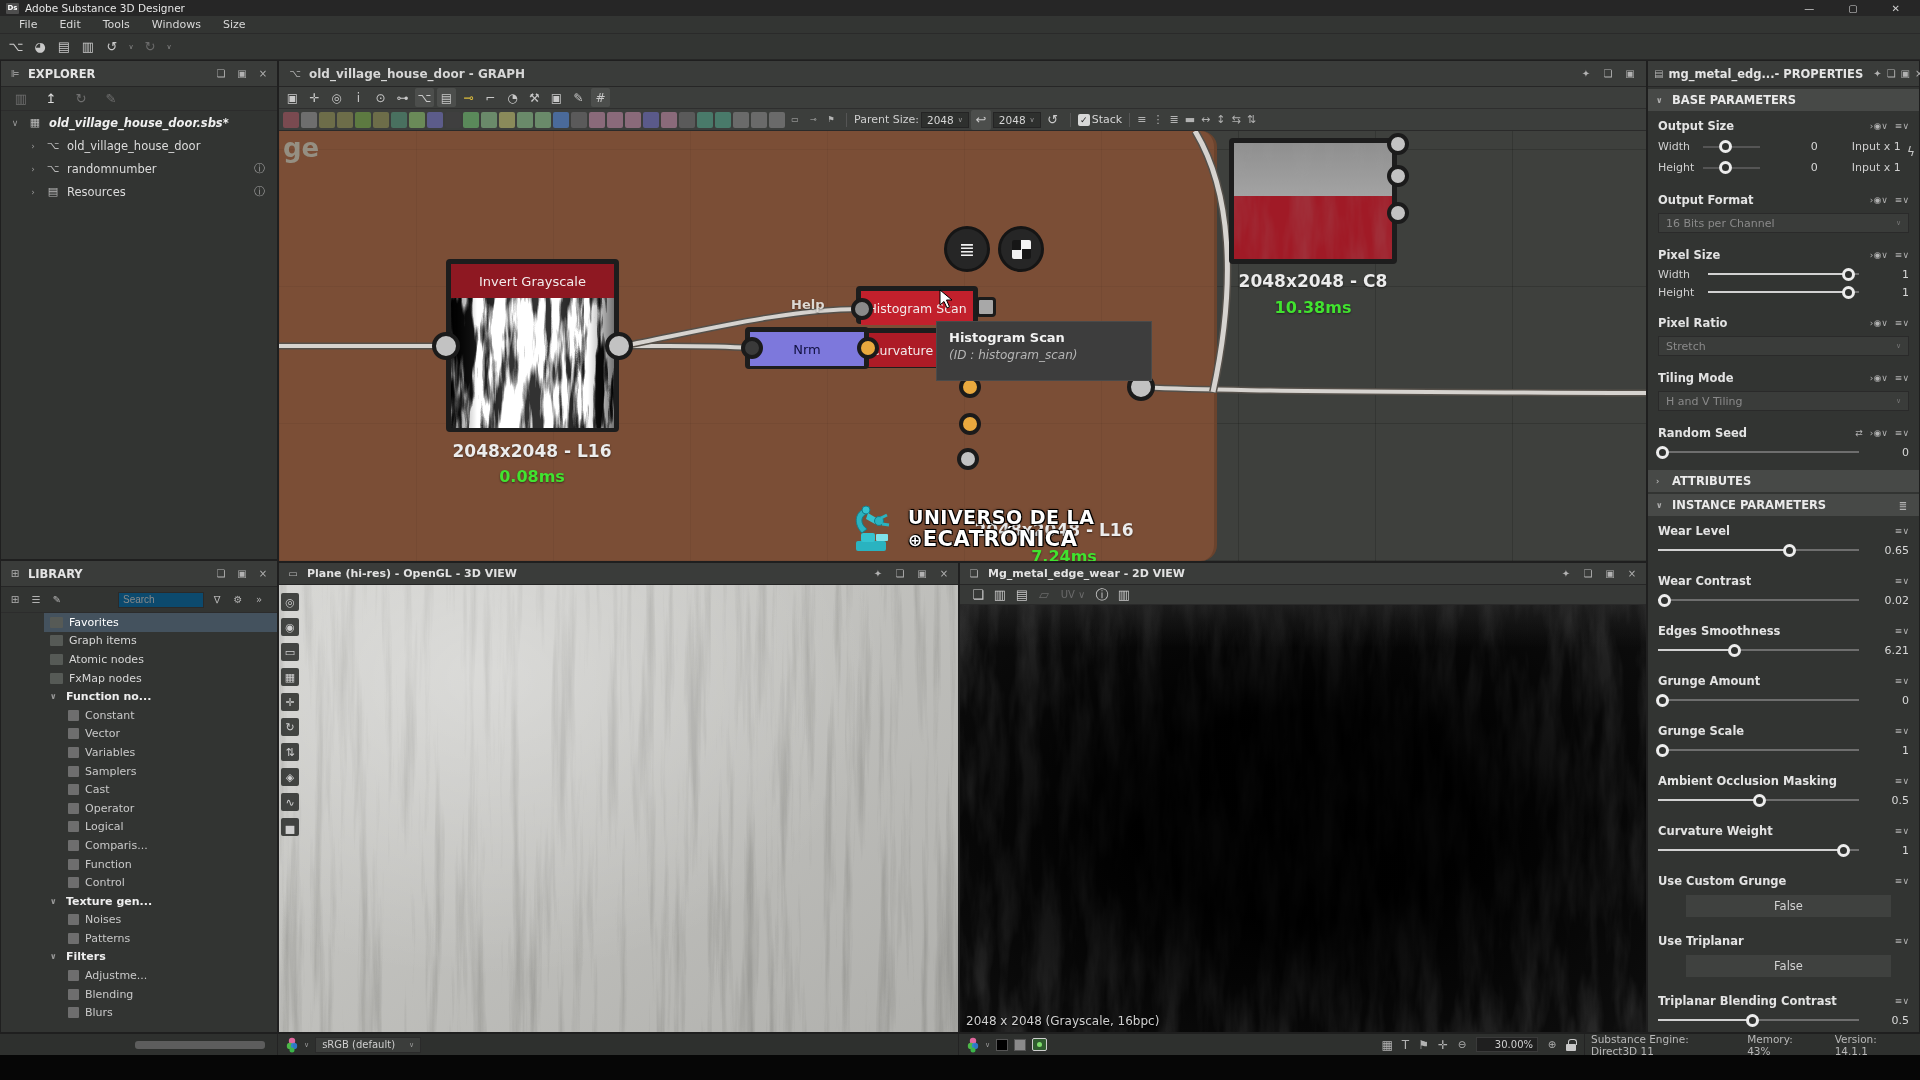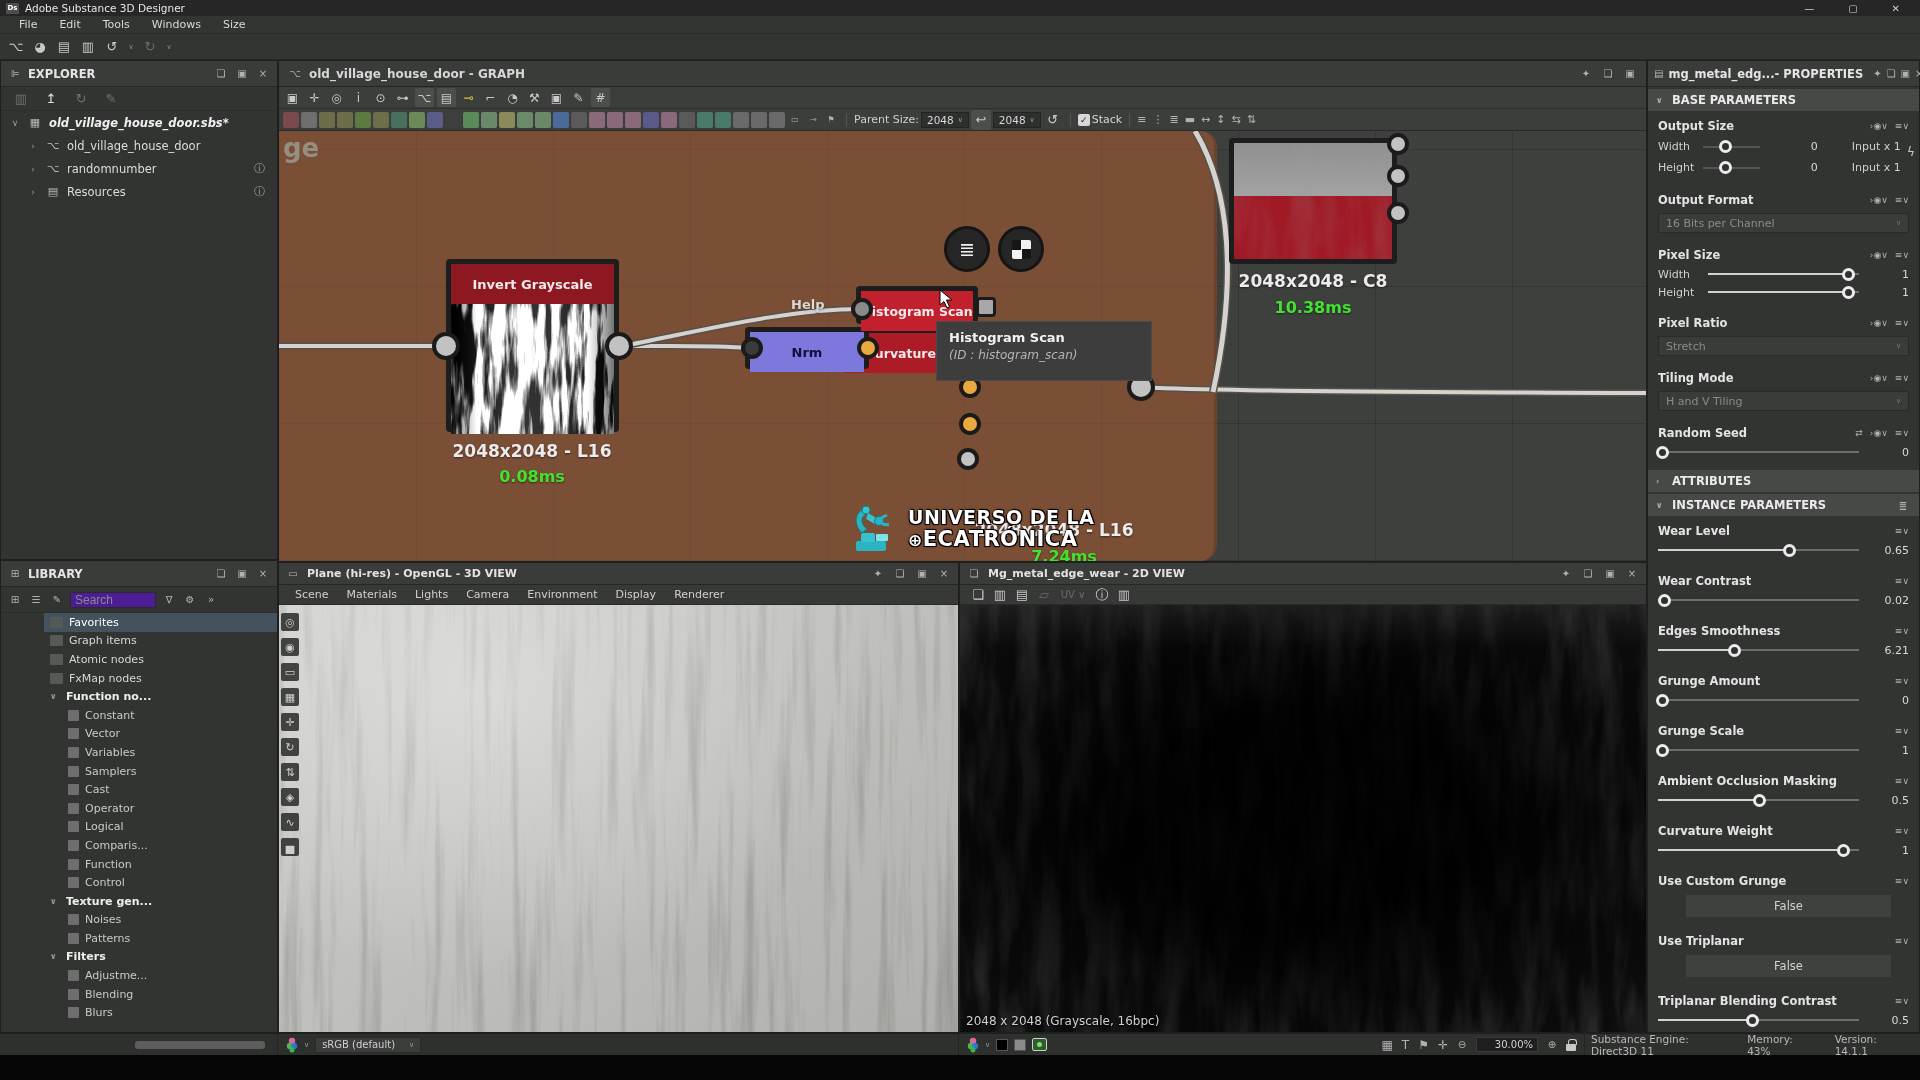--- a/index.html
+++ b/index.html
@@ -35,21 +35,21 @@
   .tree-row { height:23px; display:flex; align-items:center; gap:6px; padding-left:8px; font-size:11.5px; color:#dcdcdc; }
   .tree-row .caret { width:12px; color:#9a9a9a; font-size:9px; text-align:center; }
   .tree-row.child { padding-left:26px; }
   .tree-row .ticon { width:16px; text-align:center; color:#b9b9b9; font-size:11px; }
   .tree-row .lbl.root { font-style:italic; font-weight:bold; color:#f0f0f0; }
   .tree-row .info { margin-left:auto; margin-right:12px; color:#9f9f9f; font-size:11px; }
 
   
   #library { left:0; top:560px; width:278px; height:473px; }
   .lib-tools { height:26px; display:flex; align-items:center; gap:5px; padding:0 6px; border-bottom:1px solid #2c2c2c; }
-  .lib-search { width:86px; height:16px; background:#4c1d95; border:1px solid #2a2a2a; color:#cfcfcf; font-size:12px; padding:0 4px; }
+  .lib-search { width:86px; height:16px; background:#0c4a6e; border:1px solid #2a2a2a; color:#cfcfcf; font-size:10px; padding:0 4px;margin-left:48px; }
   .lib-search::placeholder { color:#8a8a8a; }
   .lib-list { overflow:hidden;padding-left:43px; }
   .lib-row { height:18.6px; display:flex; align-items:center; gap:6px; padding-left:6px; font-size:11px; color:#c9c9c9; }
   .lib-row.cat .licon { width:13px; height:11px; background:#565a56; border-radius:1px; }
   .lib-row.cat { color:#d6d6d6; }
   .lib-row.sel { background:#44525e; color:#ffffff; }
   .lib-row.group { font-weight:bold; color:#eeeeee; }
   .lib-row.group .gcaret { width:10px; font-size:8px; color:#9a9a9a; }
   .lib-row.child { padding-left:24px; }
   .lib-row.child .licon { width:11px; height:11px; background:#6e6e6e; border-radius:1px; }
@@ -72,21 +72,21 @@
       repeating-linear-gradient(0deg, rgba(0,0,0,.16) 0 1px, transparent 1px 137px);
   }
   #gframe { position:absolute; left:0; top:0; bottom:0; width:938px; background:#7b4e36; border-right:3px solid #6a432d; border-radius:0 16px 16px 0;
     background-image:
       repeating-linear-gradient(90deg, rgba(0,0,0,.05) 0 1px, transparent 1px 137px),
       repeating-linear-gradient(0deg, rgba(0,0,0,.05) 0 1px, transparent 1px 137px);
   }
   .frame-lbl { position:absolute; left:4px; top:2px; font-size:26px; font-weight:bold; color:#9a9b90; opacity:.85; }
 
   .gnode { position:absolute; border:5px solid #1d1d1d; border-radius:4px; background:#111; }
-  .gnode .ntitle { height:40px; display:flex; align-items:center; justify-content:center; font-size:13px; font-weight:bold; color:#f2eaea; white-space:nowrap; overflow:hidden; }
+  .gnode .ntitle { height:34px; display:flex; align-items:center; justify-content:center; font-size:13px; font-weight:normal; color:#f2eaea; white-space:nowrap; overflow:hidden; }
   .conn { position:absolute; border-radius:50%; background:#c2c2c2; border:4px solid #1b1b1b; }
   .conn.lg { width:28px; height:28px; }
   .conn.md { width:22px; height:22px; }
   .conn.yel { background:#e9a93e; }
   .nlabel { position:absolute; font-size:17px; font-weight:bold; color:#ececec; text-shadow:0 1px 2px rgba(0,0,0,.5); white-space:nowrap; transform:translateX(-50%); }
   .ntime { position:absolute; font-size:16px; font-weight:bold; color:#41e32f; text-shadow:0 1px 2px rgba(0,0,0,.5); white-space:nowrap; transform:translateX(-50%); }
   .badge { position:absolute; width:46px; height:46px; border-radius:50%; background:#262626; border:3px solid #151515; display:flex; align-items:center; justify-content:center; color:#f0f0f0; font-size:19px; }
   .checker { width:19px; height:19px; background:conic-gradient(#f2f2f2 0 25%, #161616 0 50%, #f2f2f2 0 75%, #161616 0); border-radius:2px; }
   #tooltip { position:absolute; left:657px; top:190px; width:216px; height:60px; background:#3d3d3d; border:1px solid #4a4a4a; padding:8px 12px; z-index:6; }
   #tooltip .tt1 { font-size:13px; font-weight:bold; color:#f2f2f2; }
@@ -535,29 +535,20 @@
 <div class="panel" id="view3d">
   <div class="vtab">
     <span class="hico">▭</span>
     <span class="ttl">Plane (hi-res) - OpenGL - 3D VIEW</span>
     <span style="flex:1"></span>
     <span class="hico">✦</span>
     <span class="hico">❏</span>
     <span class="hico">▣</span>
     <span class="hico">×</span>
   </div>
-  <div class="vmenu" id="v3-menus">
-      <span class="mi">Scene</span>
-      <span class="mi">Materials</span>
-      <span class="mi">Lights</span>
-      <span class="mi">Camera</span>
-      <span class="mi">Environment</span>
-      <span class="mi">Display</span>
-      <span class="mi">Renderer</span>
-    </div>
   <div class="viewport" id="vp3d">
     <svg class="fillsvg" style="opacity:.55">
         <rect width="100%" height="100%" filter="url(#fStreaks)"></rect>
       </svg>
     <div style="position:absolute;inset:0;background:
       radial-gradient(ellipse at 30% 20%, rgba(255,255,255,.35), rgba(255,255,255,0) 60%),
       linear-gradient(145deg, rgba(255,255,255,.12), rgba(0,0,0,.12))"></div>
     <div class="side-tools" id="v3-side">
         <span class="tbi">◎</span>
         <span class="tbi">◉</span>

